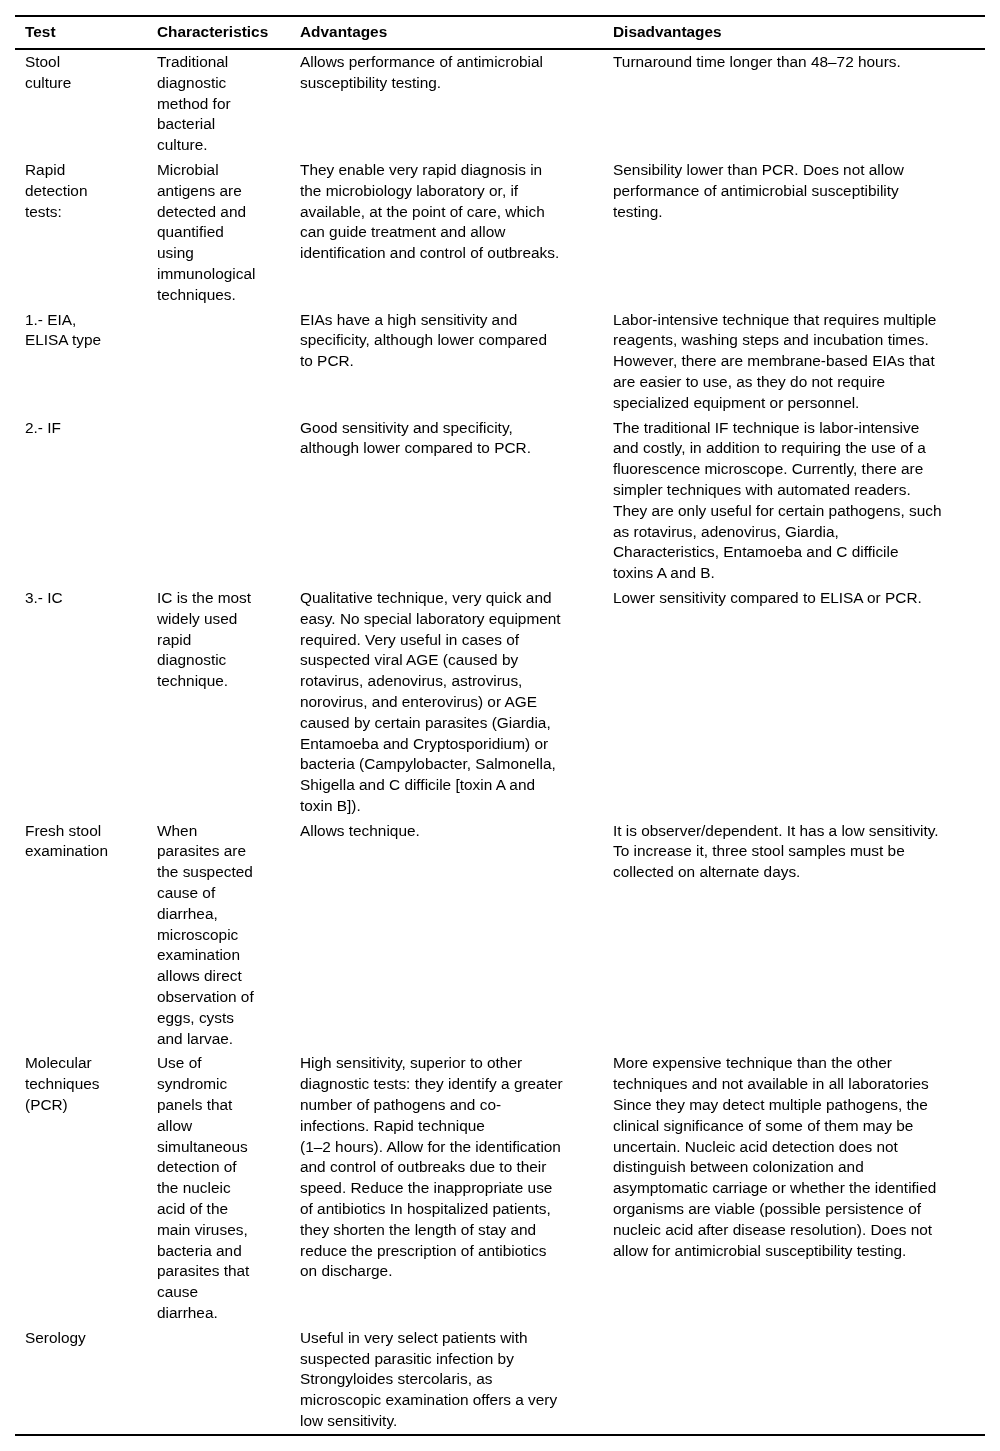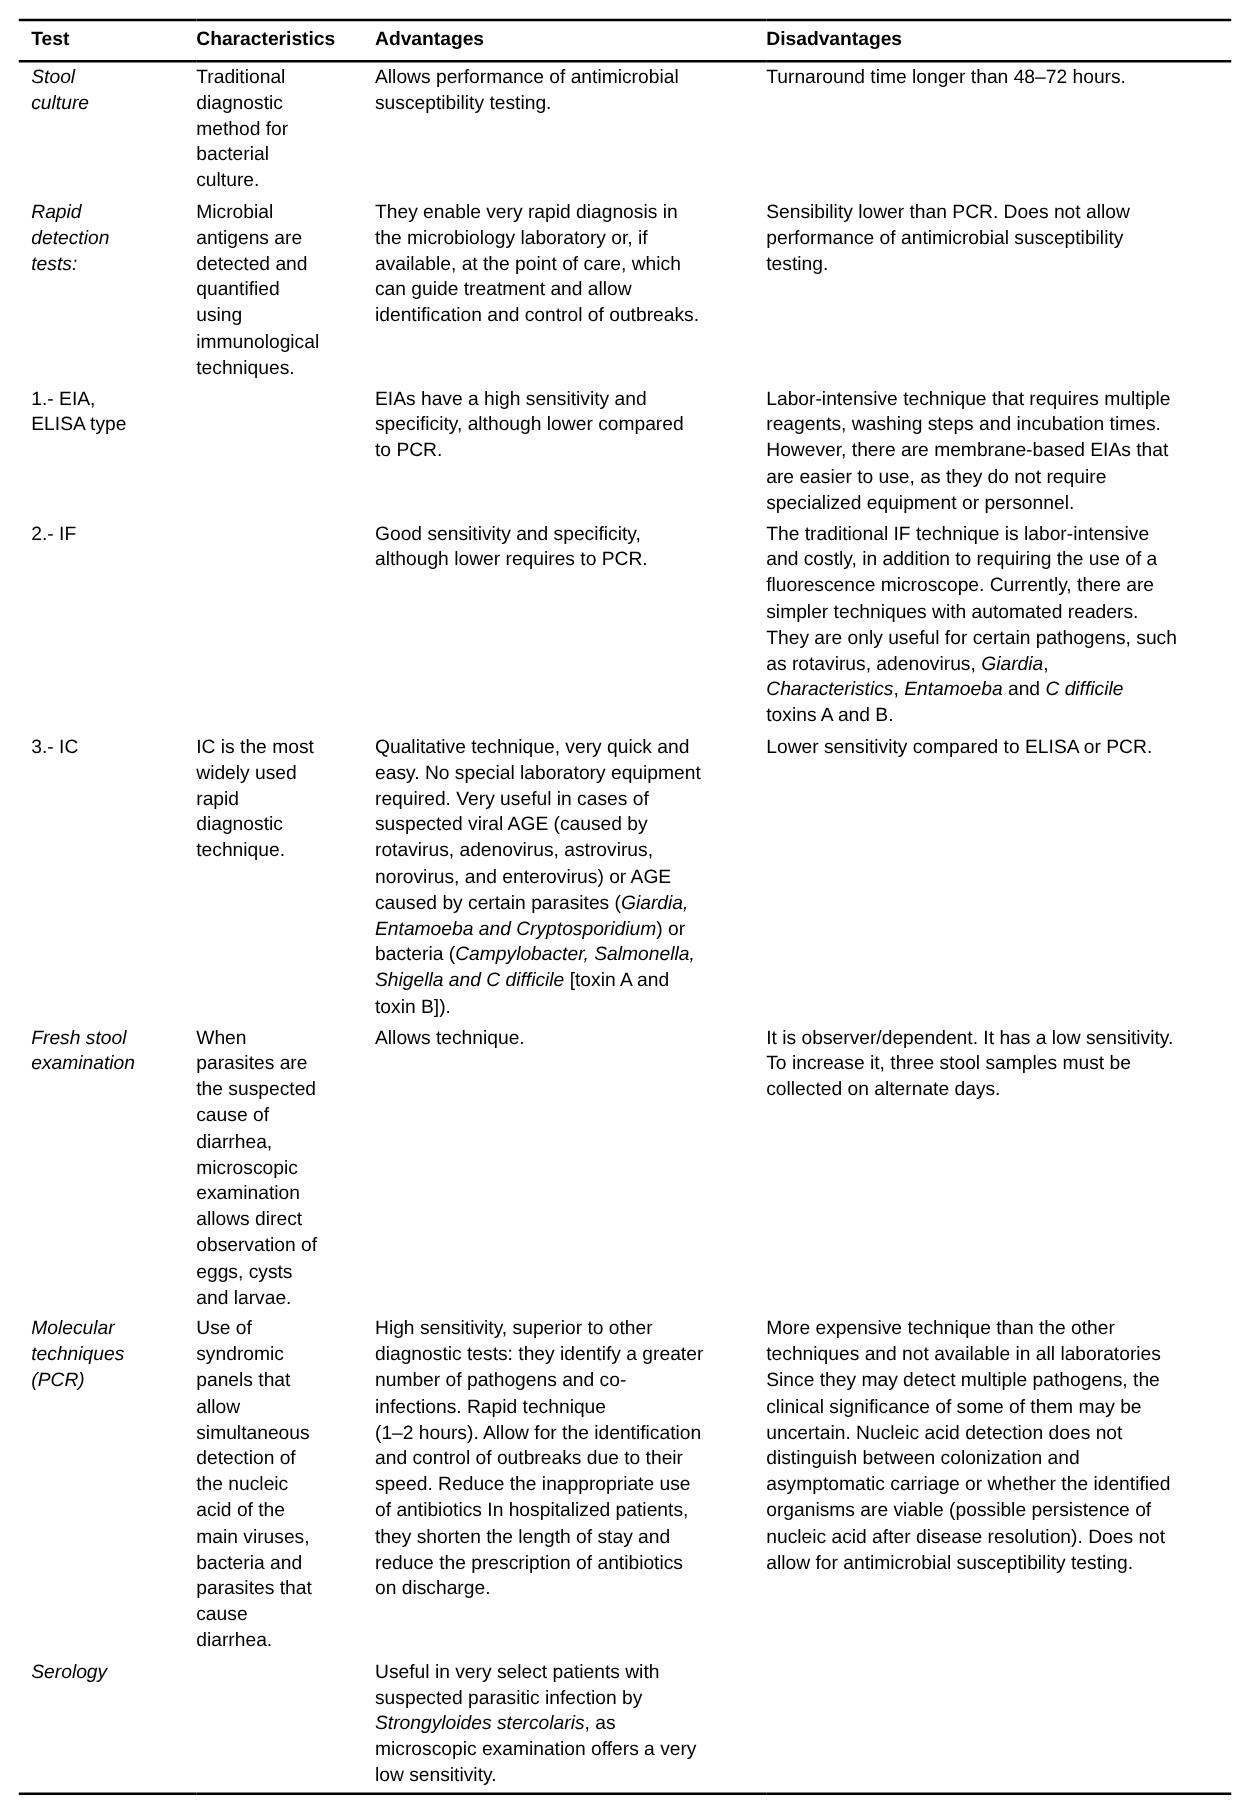--- a/index.html
+++ b/index.html
@@ -37,21 +37,21 @@
   table.diagnostic-table td:first-child {
     padding-left: 10px;
   }
   table.diagnostic-table td {
     vertical-align: top;
     font-size: 15.4px;
     line-height: 20.8px;
     padding: 2px 4px 2px 0;
     white-space: pre-line;
   }
-  .it { font-style: italic; }
+  .it { }
 </style>
 </head>
 <body>
 
 <table class="diagnostic-table">
   <colgroup>
     <col class="c1">
       <col class="c2">
       <col class="c3">
       <col class="c4">
@@ -107,21 +107,21 @@
         <td><span>Labor-intensive technique that requires multiple
 reagents, washing steps and incubation times.
 However, there are membrane-based EIAs that
 are easier to use, as they do not require
 specialized equipment or personnel.</span></td>
       </tr>
       <tr>
         <td><span>2.- IF</span></td>
         <td></td>
         <td><span>Good sensitivity and specificity,
-although lower requires to PCR.</span></td>
+although lower compared to PCR.</span></td>
         <td><span>The traditional IF technique is labor-intensive
 and costly, in addition to requiring the use of a
 fluorescence microscope. Currently, there are
 simpler techniques with automated readers.
 They are only useful for certain pathogens, such
 as rotavirus, adenovirus, </span><span class="it">Giardia</span><span>,
 </span><span class="it">Characteristics</span><span>, </span><span class="it">Entamoeba</span><span> and </span><span class="it">C difficile</span><span>
 toxins A and B.</span></td>
       </tr>
       <tr>

